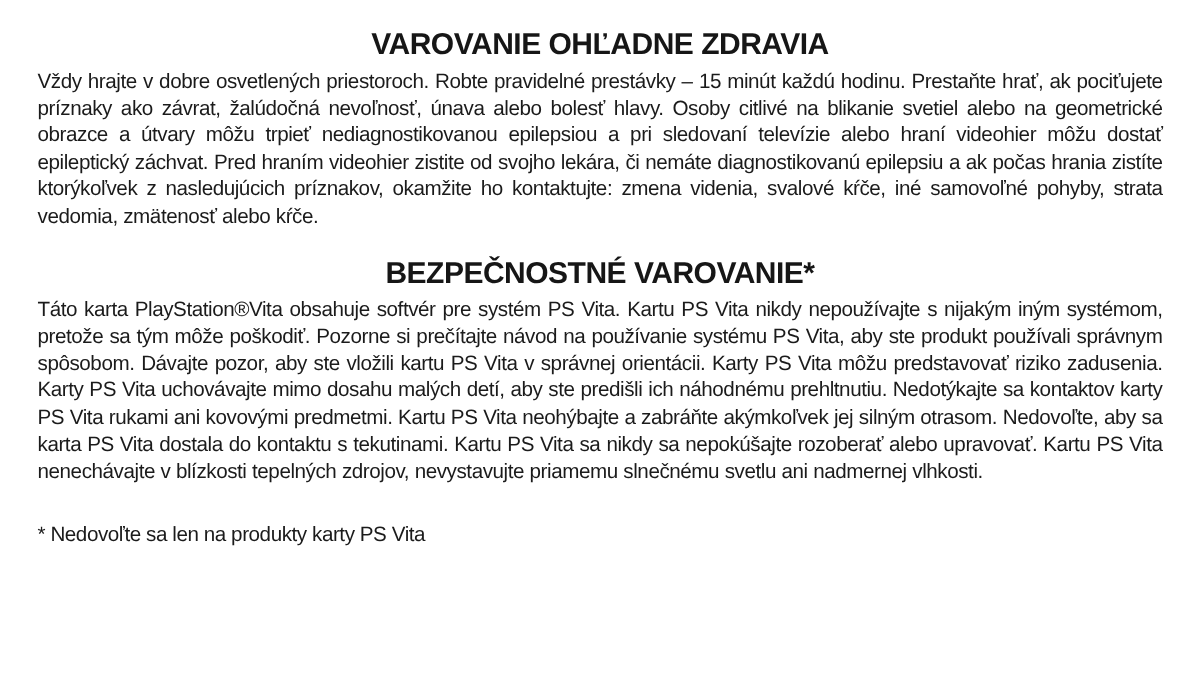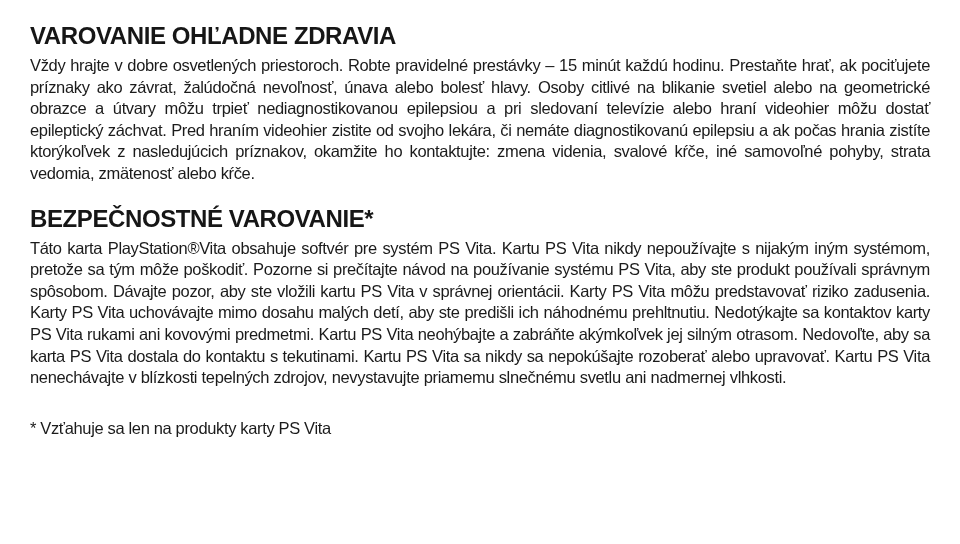--- a/index.html
+++ b/index.html
@@ -17,20 +17,21 @@
   .doc {
     padding: 23px 30px 0 30px;
   }
   .section-heading {
     margin: 0 0 6px 0;
     font-size: 24px;
     line-height: 26px;
     font-weight: bold;
     color: #161616;
     letter-spacing: -0.4px;
+    text-align: center;
   }
   .section-body {
     margin: 0;
     font-size: 16.5px;
     line-height: 21.6px;
     text-align: justify;
     letter-spacing: -0.35px;
     word-spacing: 0.2px;
   }
   .doc-section + .doc-section {
@@ -50,14 +51,14 @@
   <section class="doc-section">
     <h1 class="section-heading">VAROVANIE OHĽADNE ZDRAVIA</h1>
     <p class="section-body">Vždy hrajte v dobre osvetlených priestoroch. Robte pravidelné prestávky – 15 minút každú hodinu. Prestaňte hrať, ak pociťujete príznaky ako závrat, žalúdočná nevoľnosť, únava alebo bolesť hlavy. Osoby citlivé na blikanie svetiel alebo na geometrické obrazce a útvary môžu trpieť nediagnostikovanou epilepsiou a pri sledovaní televízie alebo hraní videohier môžu dostať epileptický záchvat. Pred hraním videohier zistite od svojho lekára, či nemáte diagnostikovanú epilepsiu a ak počas hrania zistíte ktorýkoľvek z nasledujúcich príznakov, okamžite ho kontaktujte: zmena videnia, svalové kŕče, iné samovoľné pohyby, strata vedomia, zmätenosť alebo kŕče.</p>
   </section>
 
   <section class="doc-section">
     <h1 class="section-heading">BEZPEČNOSTNÉ VAROVANIE*</h1>
     <p class="section-body">Táto karta PlayStation®Vita obsahuje softvér pre systém PS Vita. Kartu PS Vita nikdy nepoužívajte s nijakým iným systémom, pretože sa tým môže poškodiť. Pozorne si prečítajte návod na používanie systému PS Vita, aby ste produkt používali správnym spôsobom. Dávajte pozor, aby ste vložili kartu PS Vita v správnej orientácii. Karty PS Vita môžu predstavovať riziko zadusenia. Karty PS Vita uchovávajte mimo dosahu malých detí, aby ste predišli ich náhodnému prehltnutiu. Nedotýkajte sa kontaktov karty PS Vita rukami ani kovovými predmetmi. Kartu PS Vita neohýbajte a zabráňte akýmkoľvek jej silným otrasom. Nedovoľte, aby sa karta PS Vita dostala do kontaktu s tekutinami. Kartu PS Vita sa nikdy sa nepokúšajte rozoberať alebo upravovať. Kartu PS Vita nenechávajte v blízkosti tepelných zdrojov, nevystavujte priamemu slnečnému svetlu ani nadmernej vlhkosti.</p>
   </section>
 
-  <p class="footnote">* Vzťahuje sa len na produkty karty PS Vita</p>
+  <p class="footnote">* Nedovoľte sa len na produkty karty PS Vita</p>
 </main>
 
 </body></html>

